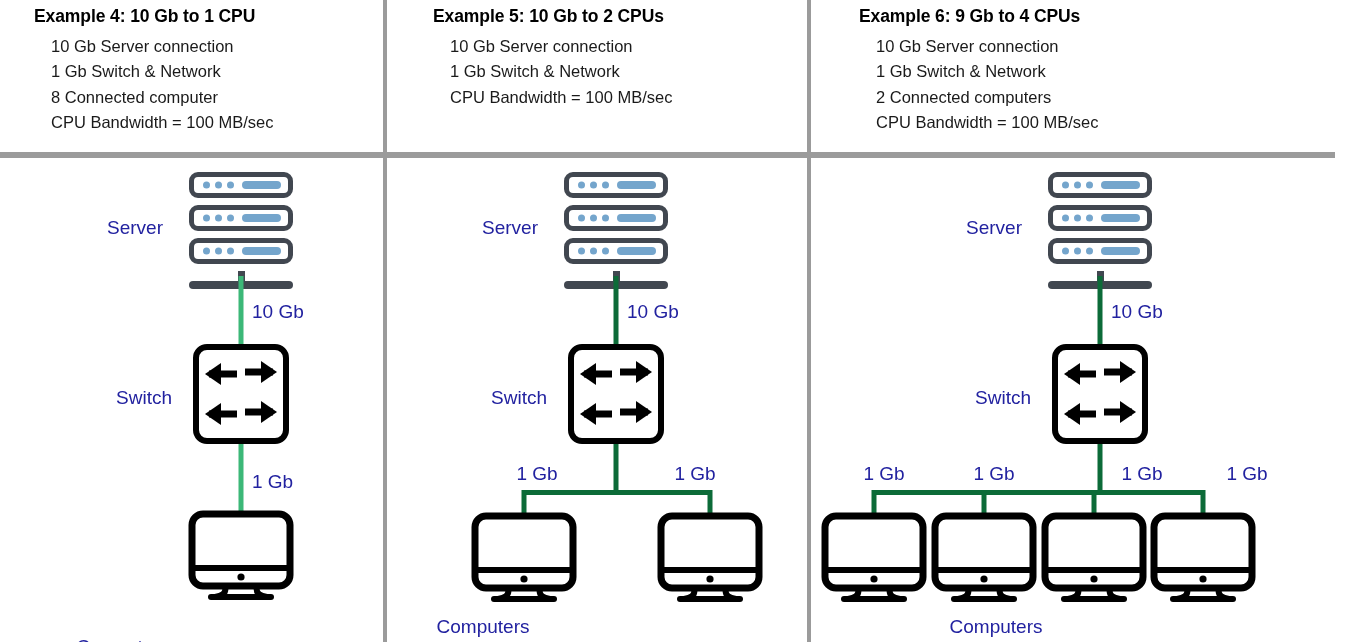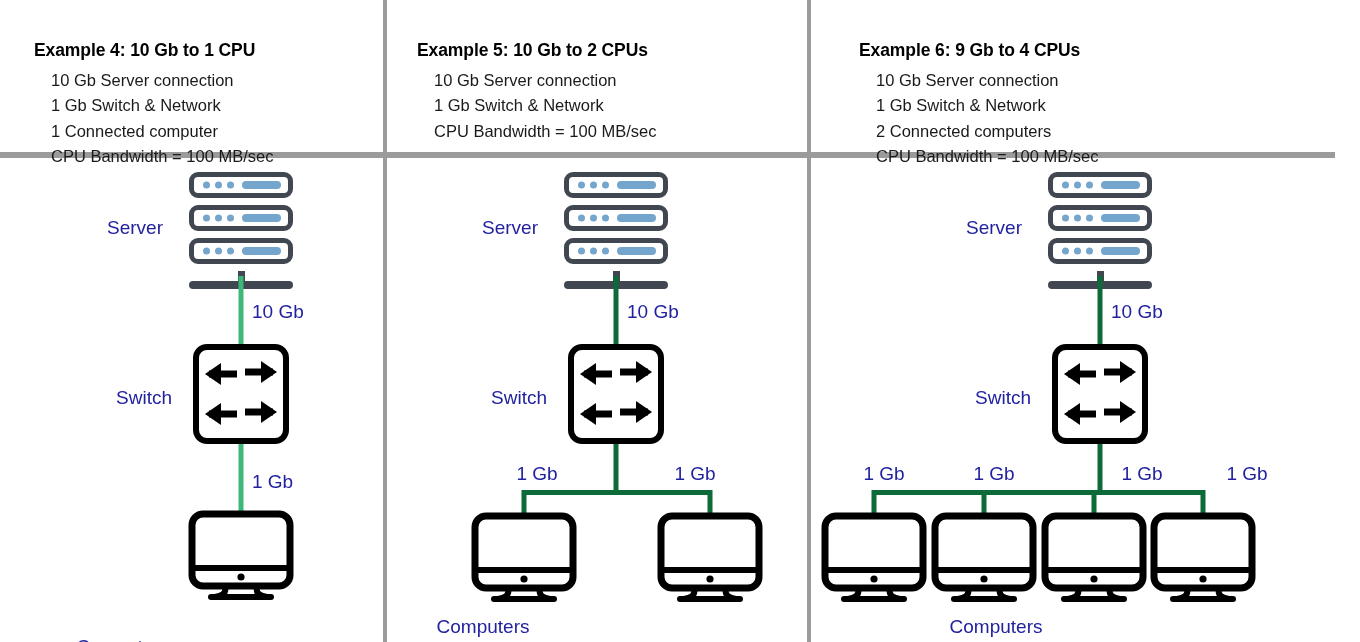--- a/index.html
+++ b/index.html
@@ -45,21 +45,20 @@
     top: 0;
     height: 642px;
   }
 
   
   .hdr {
     position: absolute;
     top: 6px;
     left: 0;
     width: 100%;
-    margin-top: 34px;
   }
   .hdr-title {
     font-size: 17.5px;
     font-weight: bold;
     color: #000000;
     letter-spacing: -0.1px;
     white-space: nowrap;
     line-height: 1.25;
   }
   .hdr-list {
@@ -175,21 +174,21 @@
 
   <div class="v-divider" style="left:383px;"></div>
   <div class="v-divider" style="left:807px;"></div>
 
   <div class="panel" style="left:0px; width:383px;">
     <div class="hdr" style="left:34px; width:349px;">
       <div class="hdr-title">Example 4: 10 Gb to 1 CPU</div>
       <ul class="hdr-list">
         <li>10 Gb Server connection</li>
         <li>1 Gb Switch &amp; Network</li>
-        <li>1 Connected computer</li>
+        <li>8 Connected computer</li>
         <li>CPU Bandwidth = 100 MB/sec</li>
       </ul>
     </div>
 
     <div class="server" style="left:241px; top:172px;">
       <div class="srv-unit">
         <span class="srv-dot d1"></span>
         <span class="srv-dot d2"></span>
         <span class="srv-dot d3"></span>
         <span class="srv-bar"></span>
@@ -242,21 +241,21 @@
         <circle cx="54" cy="67" r="3.6" fill="#000"></circle>
         <path d="M38 76 C40 84, 34 86, 28 87" fill="none" stroke="#000" stroke-width="6" stroke-linecap="round"></path>
         <path d="M70 76 C68 84, 74 86, 80 87" fill="none" stroke="#000" stroke-width="6" stroke-linecap="round"></path>
         <line x1="24" y1="87" x2="84" y2="87" stroke="#000" stroke-width="6" stroke-linecap="round"></line>
       </svg>
     </div>
     <div class="lbl lbl-c" style="left:118px; top:646px;text-align:right;">Computer</div>
   </div>
 
   <div class="panel" style="left:387px; width:420px;">
-    <div class="hdr" style="left:30px; width:389px;">
+    <div class="hdr" style="left:46px; width:389px;">
       <div class="hdr-title">Example 5: 10 Gb to 2 CPUs</div>
       <ul class="hdr-list">
         <li>10 Gb Server connection</li>
         <li>1 Gb Switch &amp; Network</li>
         <li>CPU Bandwidth = 100 MB/sec</li>
       </ul>
     </div>
 
     <div class="server" style="left:229px; top:172px;">
       <div class="srv-unit">

